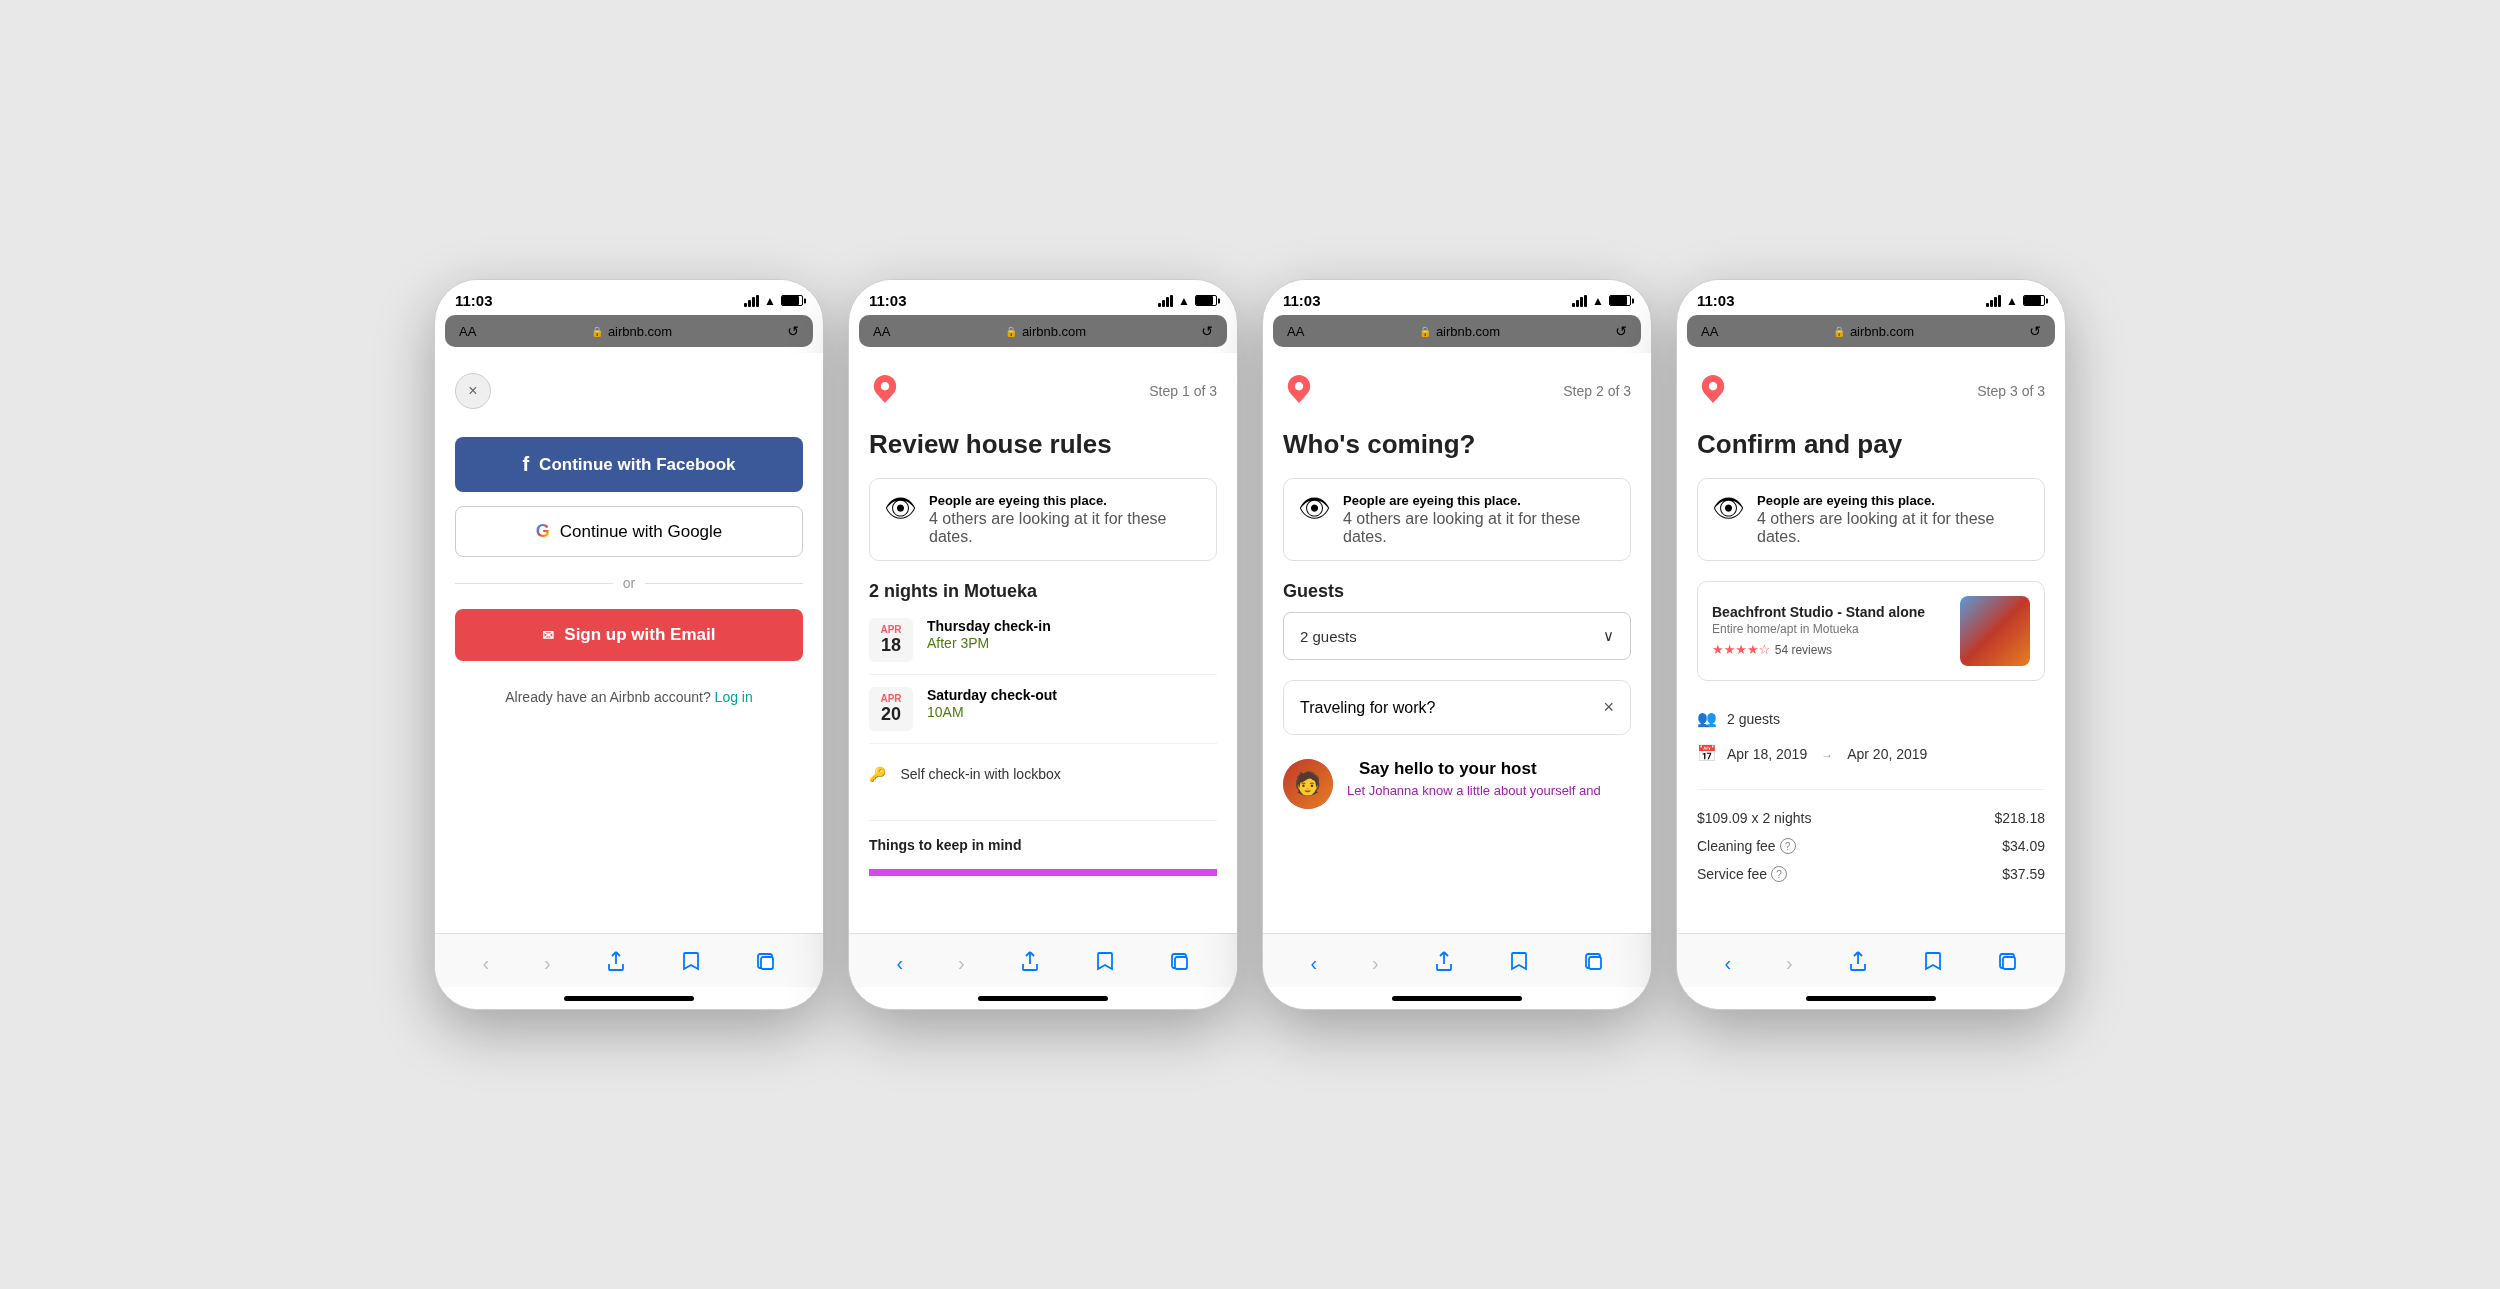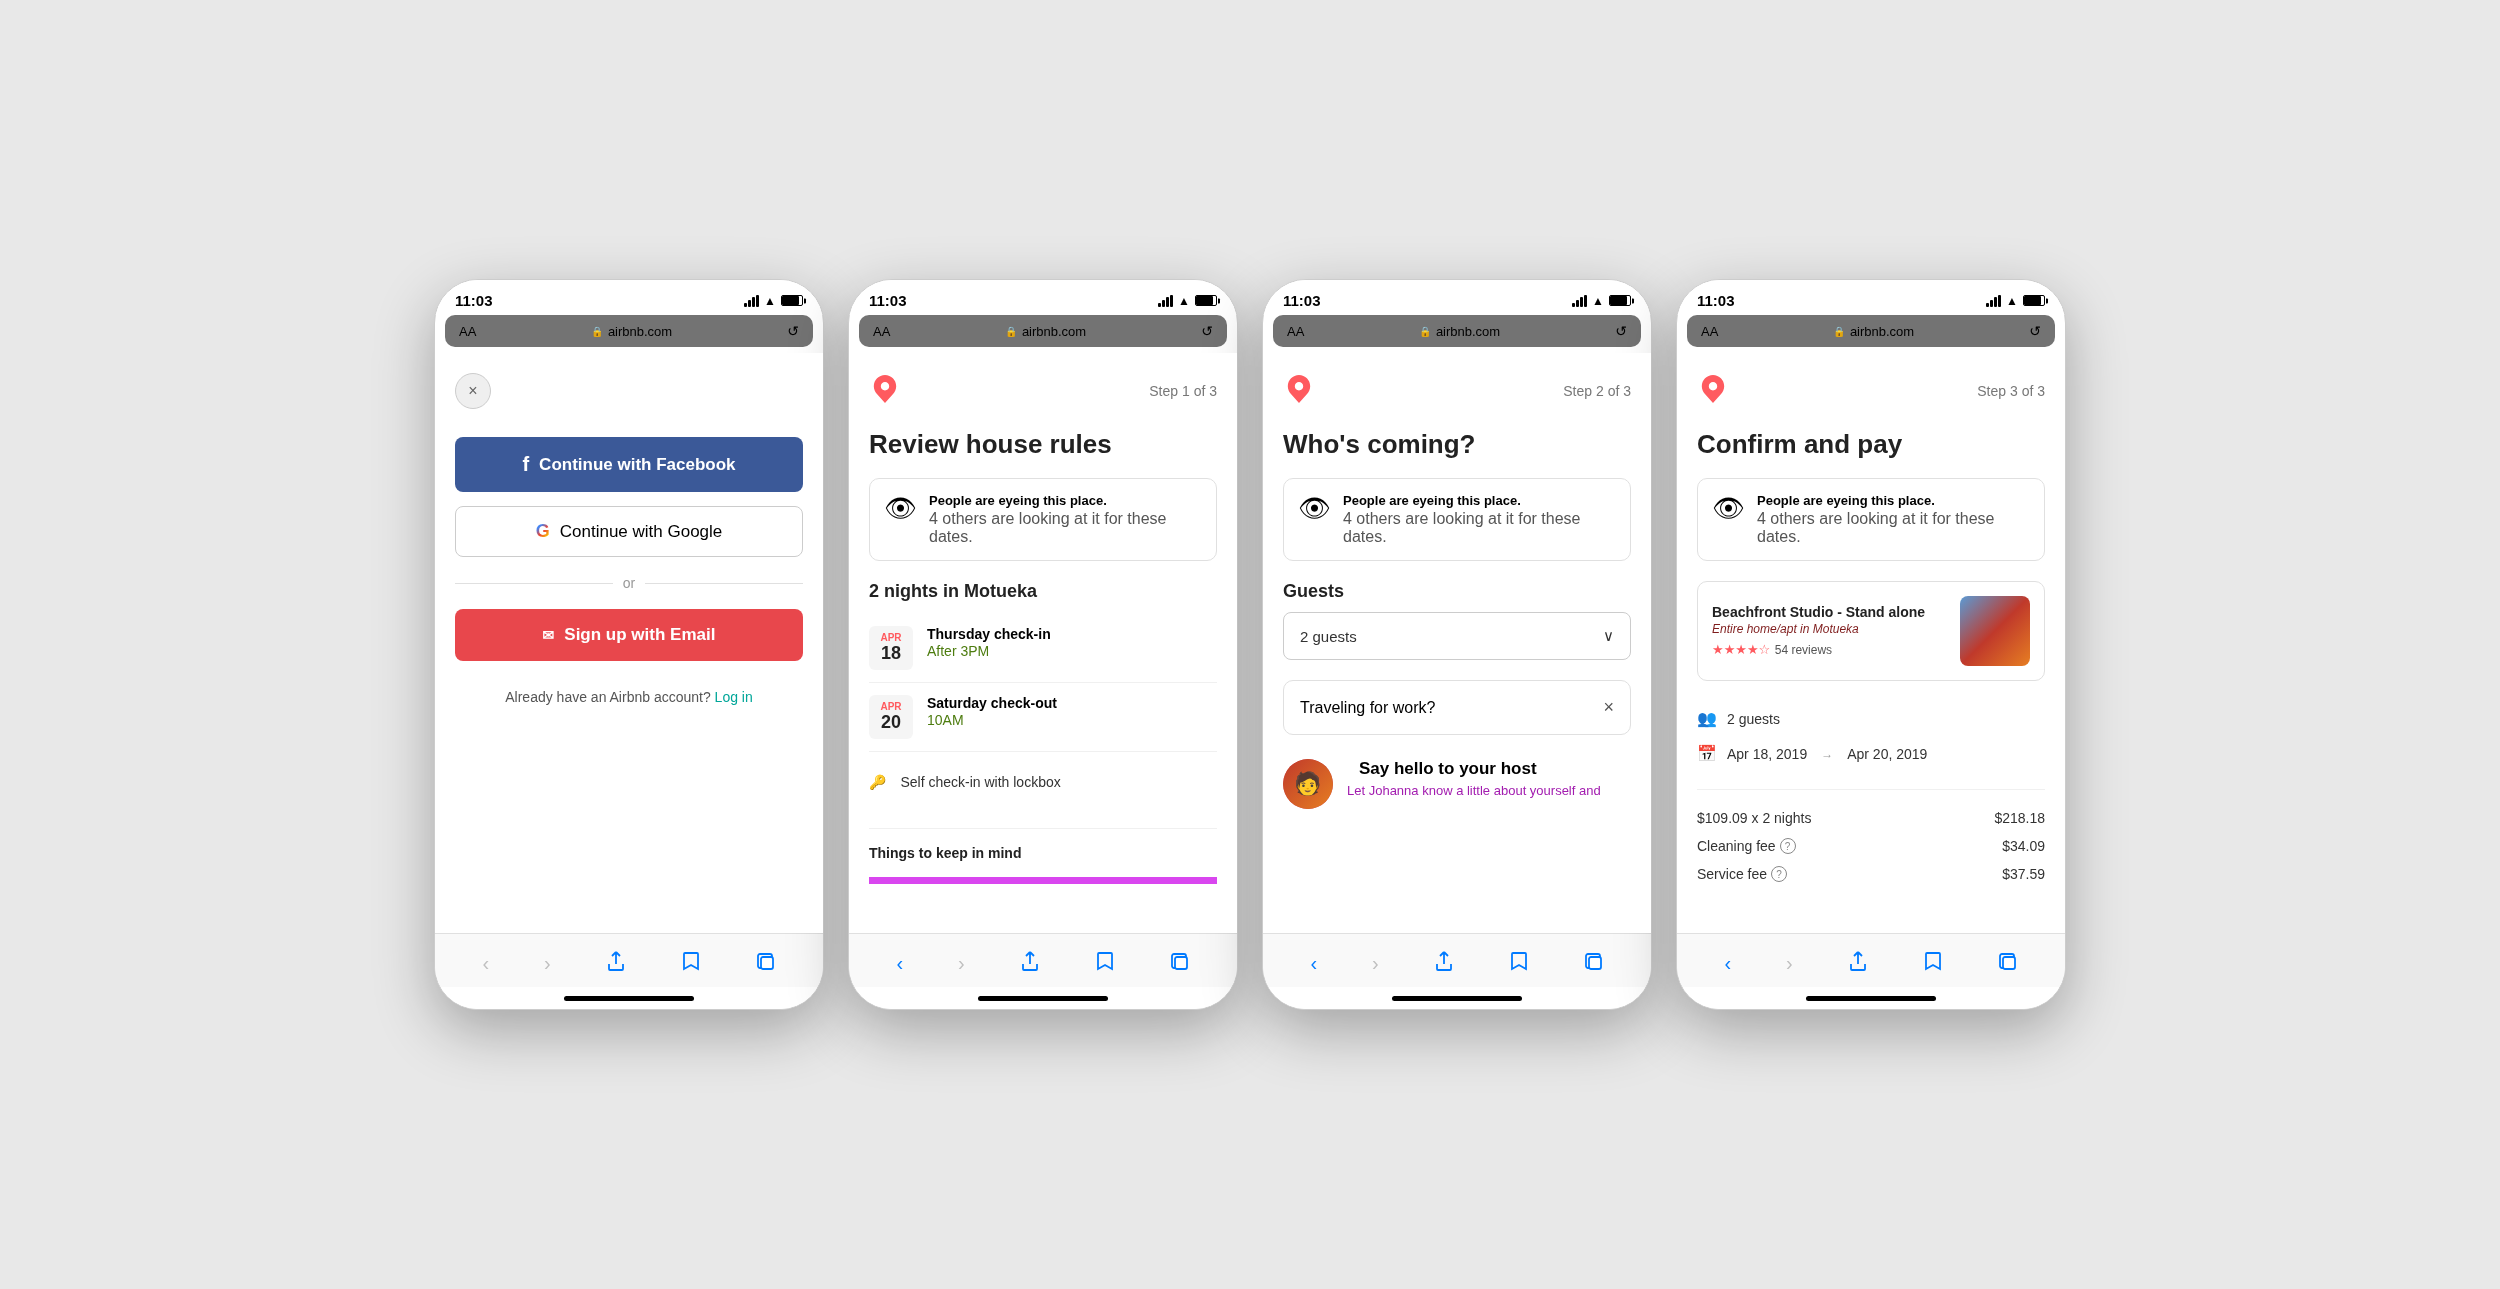--- a/index.html
+++ b/index.html
@@ -182,21 +182,21 @@
       display: flex;
       align-items: flex-start;
       gap: 12px;
       margin-bottom: 20px;
     }
     .eyeing-icon { font-size: 26px; }
     .eyeing-text strong { font-size: 13px; display: block; margin-bottom: 2px; }
     .eyeing-text span { font-size: 16px; color: #555; }
     .booking-subtitle {
       font-size: 18px; font-weight: 600; color: #222;
-      margin-bottom: 12px;
+      margin-bottom: 4px;
     }
     .date-item {
       display: flex; align-items: flex-start; gap: 14px;
       padding: 12px 0;
       border-bottom: 1px solid #f0f0f0;
     }
     .date-badge {
       background: #f5f5f5; border-radius: 6px;
       padding: 6px 10px; text-align: center; min-width: 44px;
     }
@@ -251,21 +251,21 @@
     .host-info p { font-size: 13px; color: #a21caf; }
 
     
     .property-card {
       border: 1px solid #e0e0e0; border-radius: 10px;
       padding: 14px; display: flex; gap: 12px;
       margin-bottom: 20px; align-items: center;
     }
     .property-info { flex: 1; }
     .property-name { font-size: 14px; font-weight: 700; color: #222; }
-    .property-type { font-size: 12px; color: #7f1d1d; margin-top: 2px; font-style: italic; }
+    .property-type { font-size: 12px; color: #737373; margin-top: 2px; }
     .property-stars { color: #ff5a5f; font-size: 13px; }
     .property-reviews { font-size: 12px; color: #555; }
     .property-thumb {
       width: 70px; height: 70px; border-radius: 8px; overflow: hidden;
       background: linear-gradient(135deg, #5b9bd5, #c0392b, #e67e22);
       flex-shrink: 0;
     }
     .booking-details { margin-bottom: 18px; }
     .detail-row {
       display: flex; align-items: center; gap: 10px;

